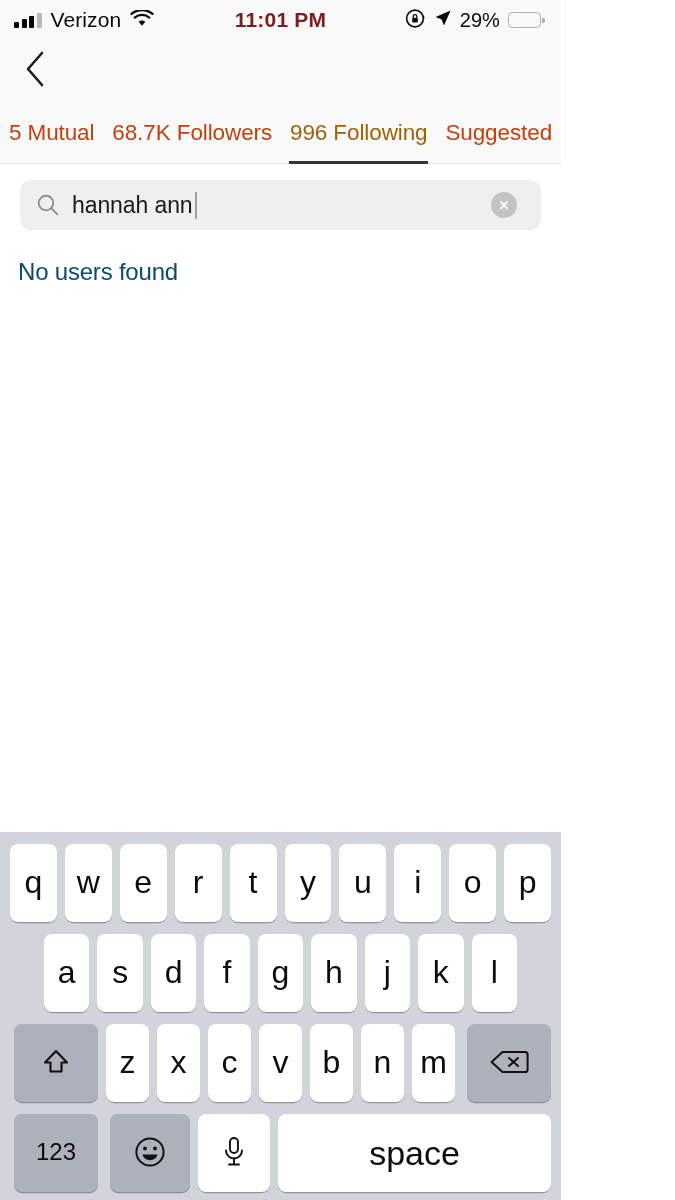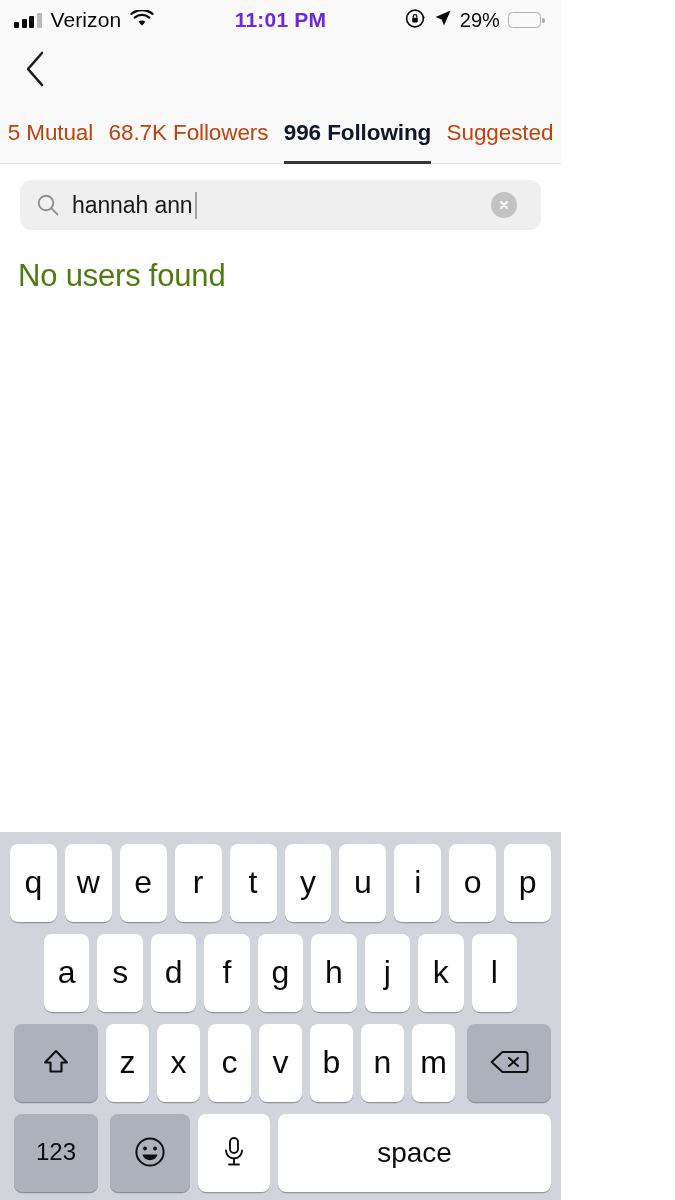--- a/index.html
+++ b/index.html
@@ -61,21 +61,21 @@
     font-size: 21px;
     color: #0a0a0a;
     letter-spacing: 0.1px;
   }
   .status-center {
     position: absolute;
     left: 0; right: 0;
     text-align: center;
     font-size: 21px;
     font-weight: bold;
-    color: #6d28d9;
+    color: #7f1d1d;
     letter-spacing: 0.2px;
     pointer-events: none;
   }
   .status-right {
     margin-left: auto;
     display: flex;
     align-items: center;
     gap: 8px;
     flex: 0 0 auto;
     position: relative;
@@ -154,22 +154,22 @@
     align-items: center;
     justify-content: center;
     font-size: 22.5px;
     color: #c2410c;
     letter-spacing: -0.1px;
     position: relative;
     cursor: pointer;
     white-space: nowrap;
   }
   .tab.active {
-    color: #0f172a;
-    font-weight: bold;
+    color: #a16207;
+    font-weight: normal;
   }
   .tab.active::after {
     content: "";
     position: absolute;
     bottom: -1px;
     left: 8px;
     right: 8px;
     height: 3px;
     background: #363636;
   }
@@ -224,22 +224,22 @@
     height: 26px;
     border-radius: 50%;
     background: #c3c3c3;
     display: flex;
     align-items: center;
     justify-content: center;
     cursor: pointer;
   }
   .empty-state {
     padding: 28px 20px 0 18px;
-    font-size: 31px;
-    color: #4d7c0f;
+    font-size: 24px;
+    color: #0c4a6e;
     letter-spacing: -0.2px;
   }
 
   
   .keyboard {
     flex: 0 0 auto;
     height: 368px;
     background: #d1d4da;
     padding: 12px 3px 4px 3px;
     display: flex;
@@ -285,21 +285,21 @@
     font-size: 24px;
   }
   .key.emoji {
     flex: 0 0 80px;
   }
   .key.mic {
     flex: 0 0 72px;
   }
   .key.space {
     flex: 1 1 auto;
-    font-size: 28px;
+    font-size: 34px;
     color: #0d0d0d;
     padding-bottom: 1px;
   }
   .key.return {
     flex: 0 0 148px;
     font-size: 25px;
   }
   .key svg { display: block; }
 </style>
 </head>

